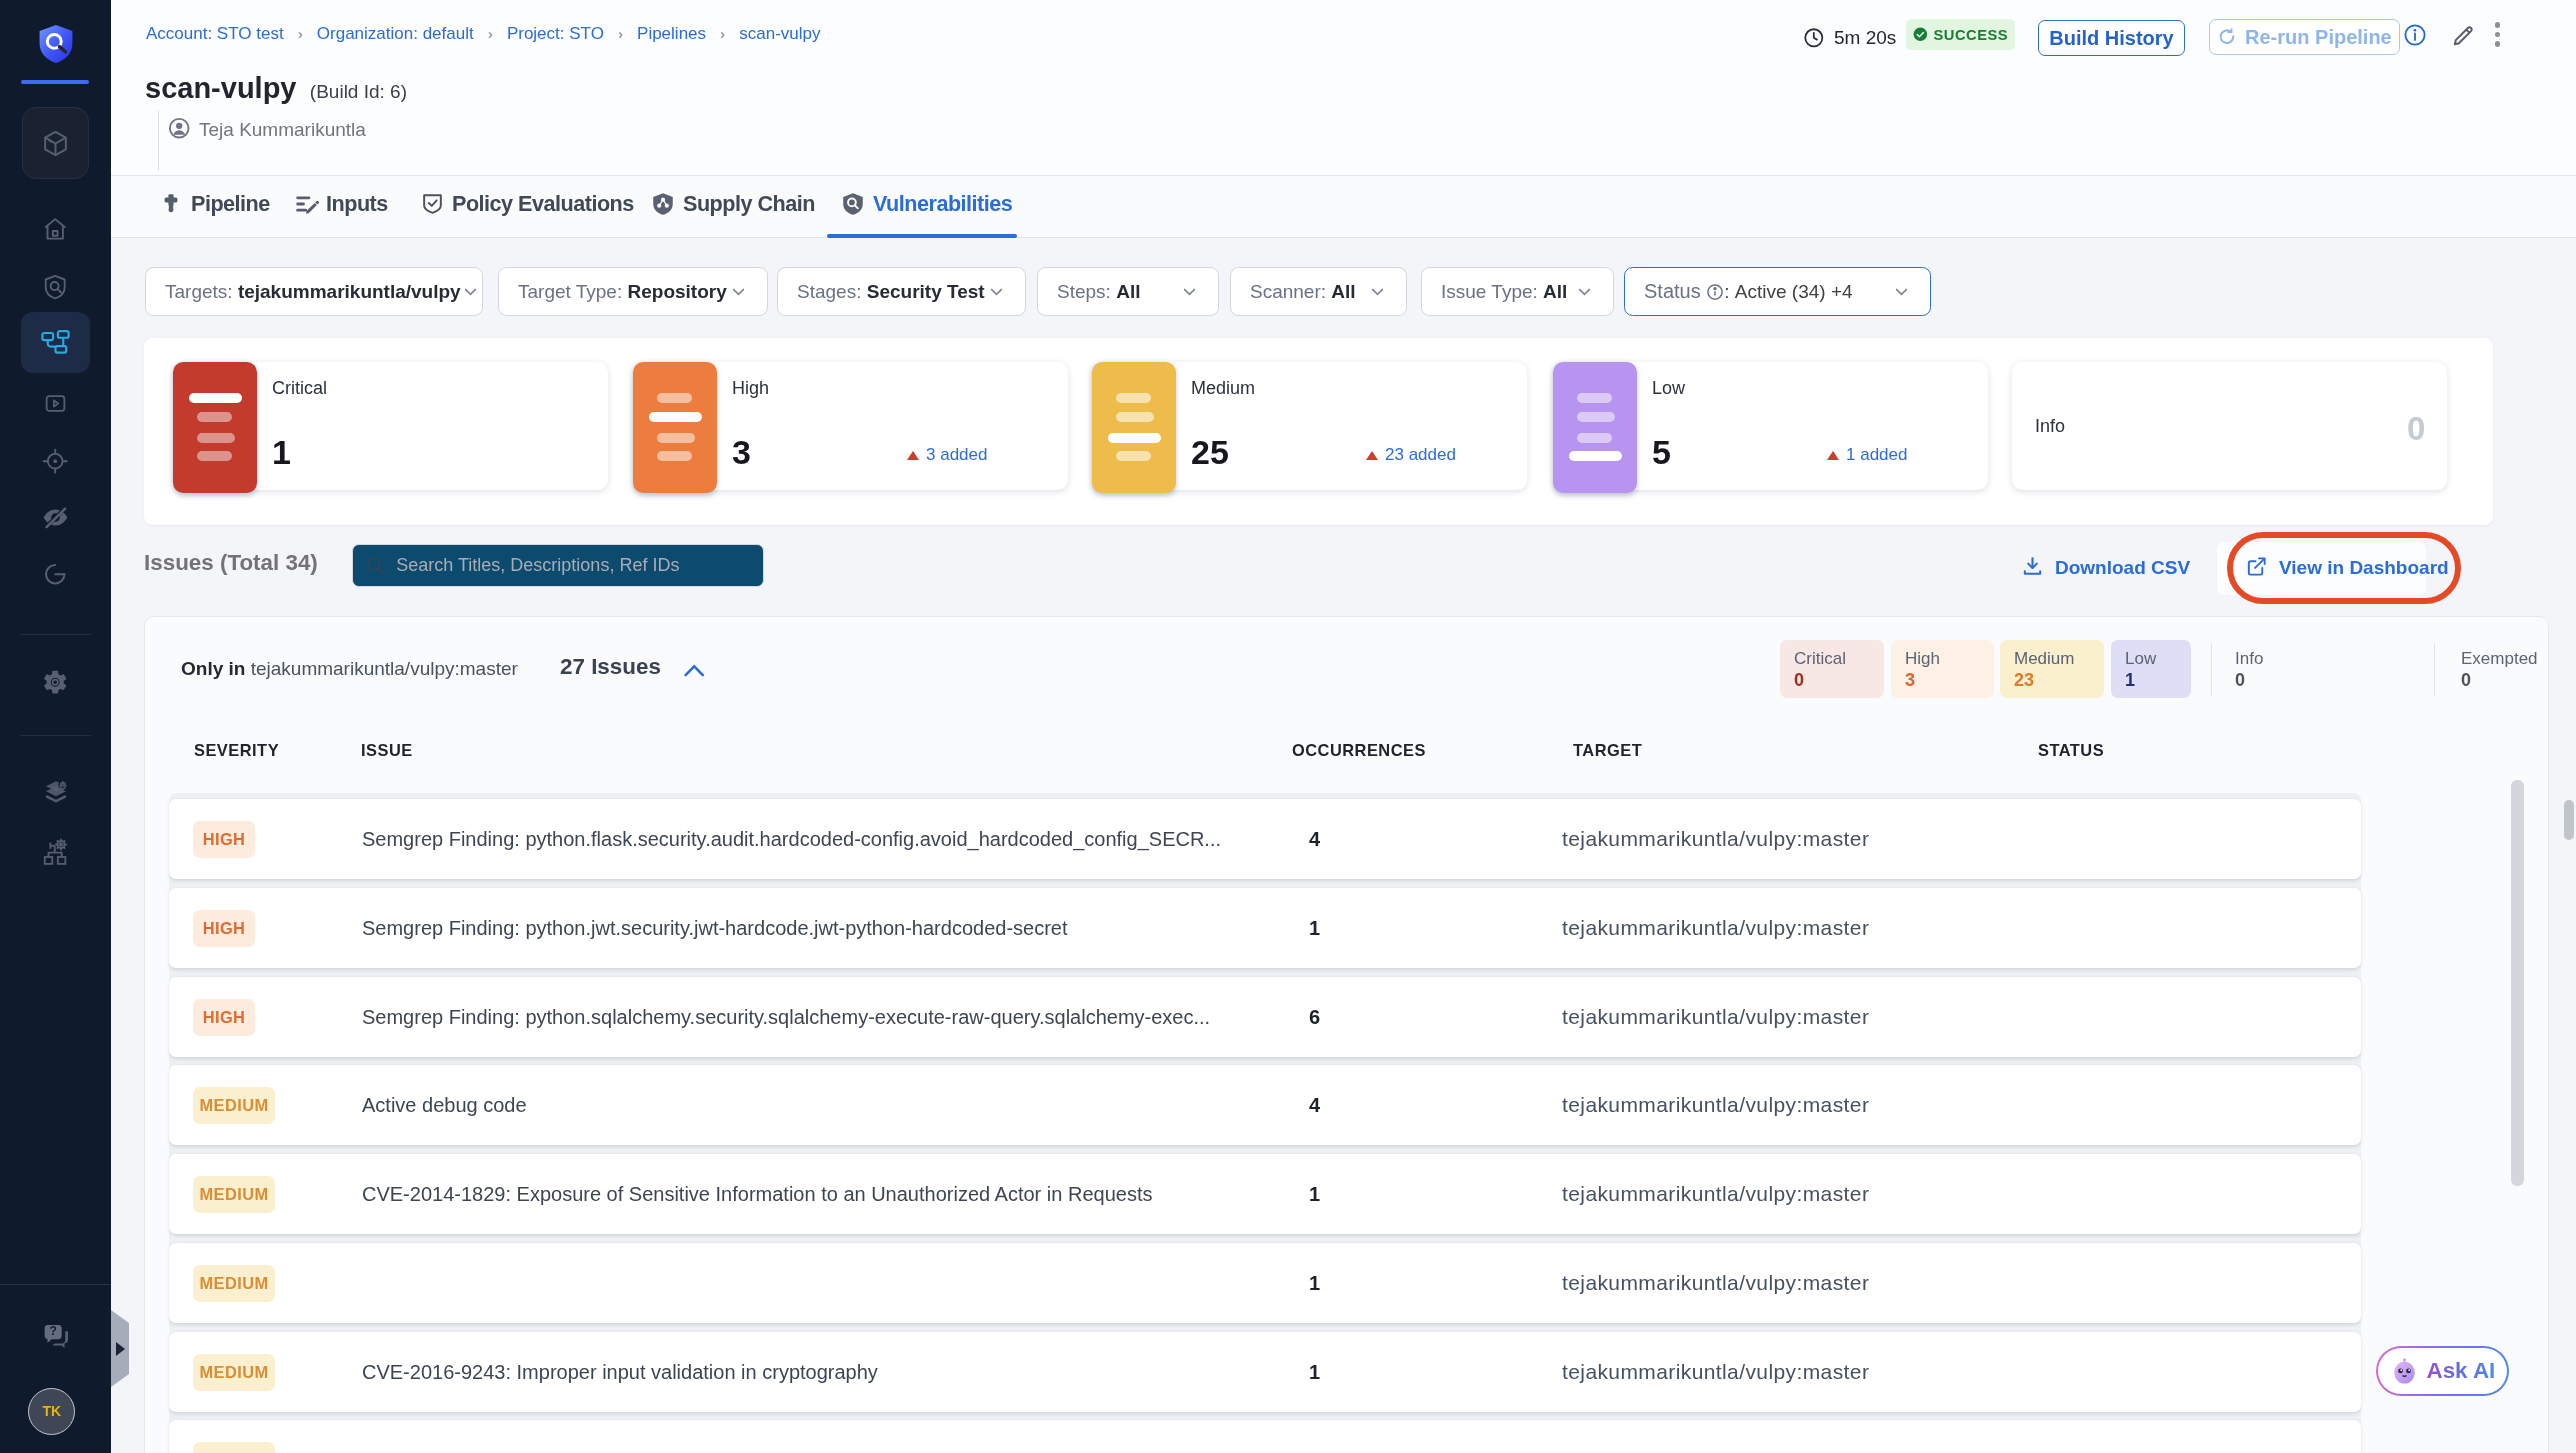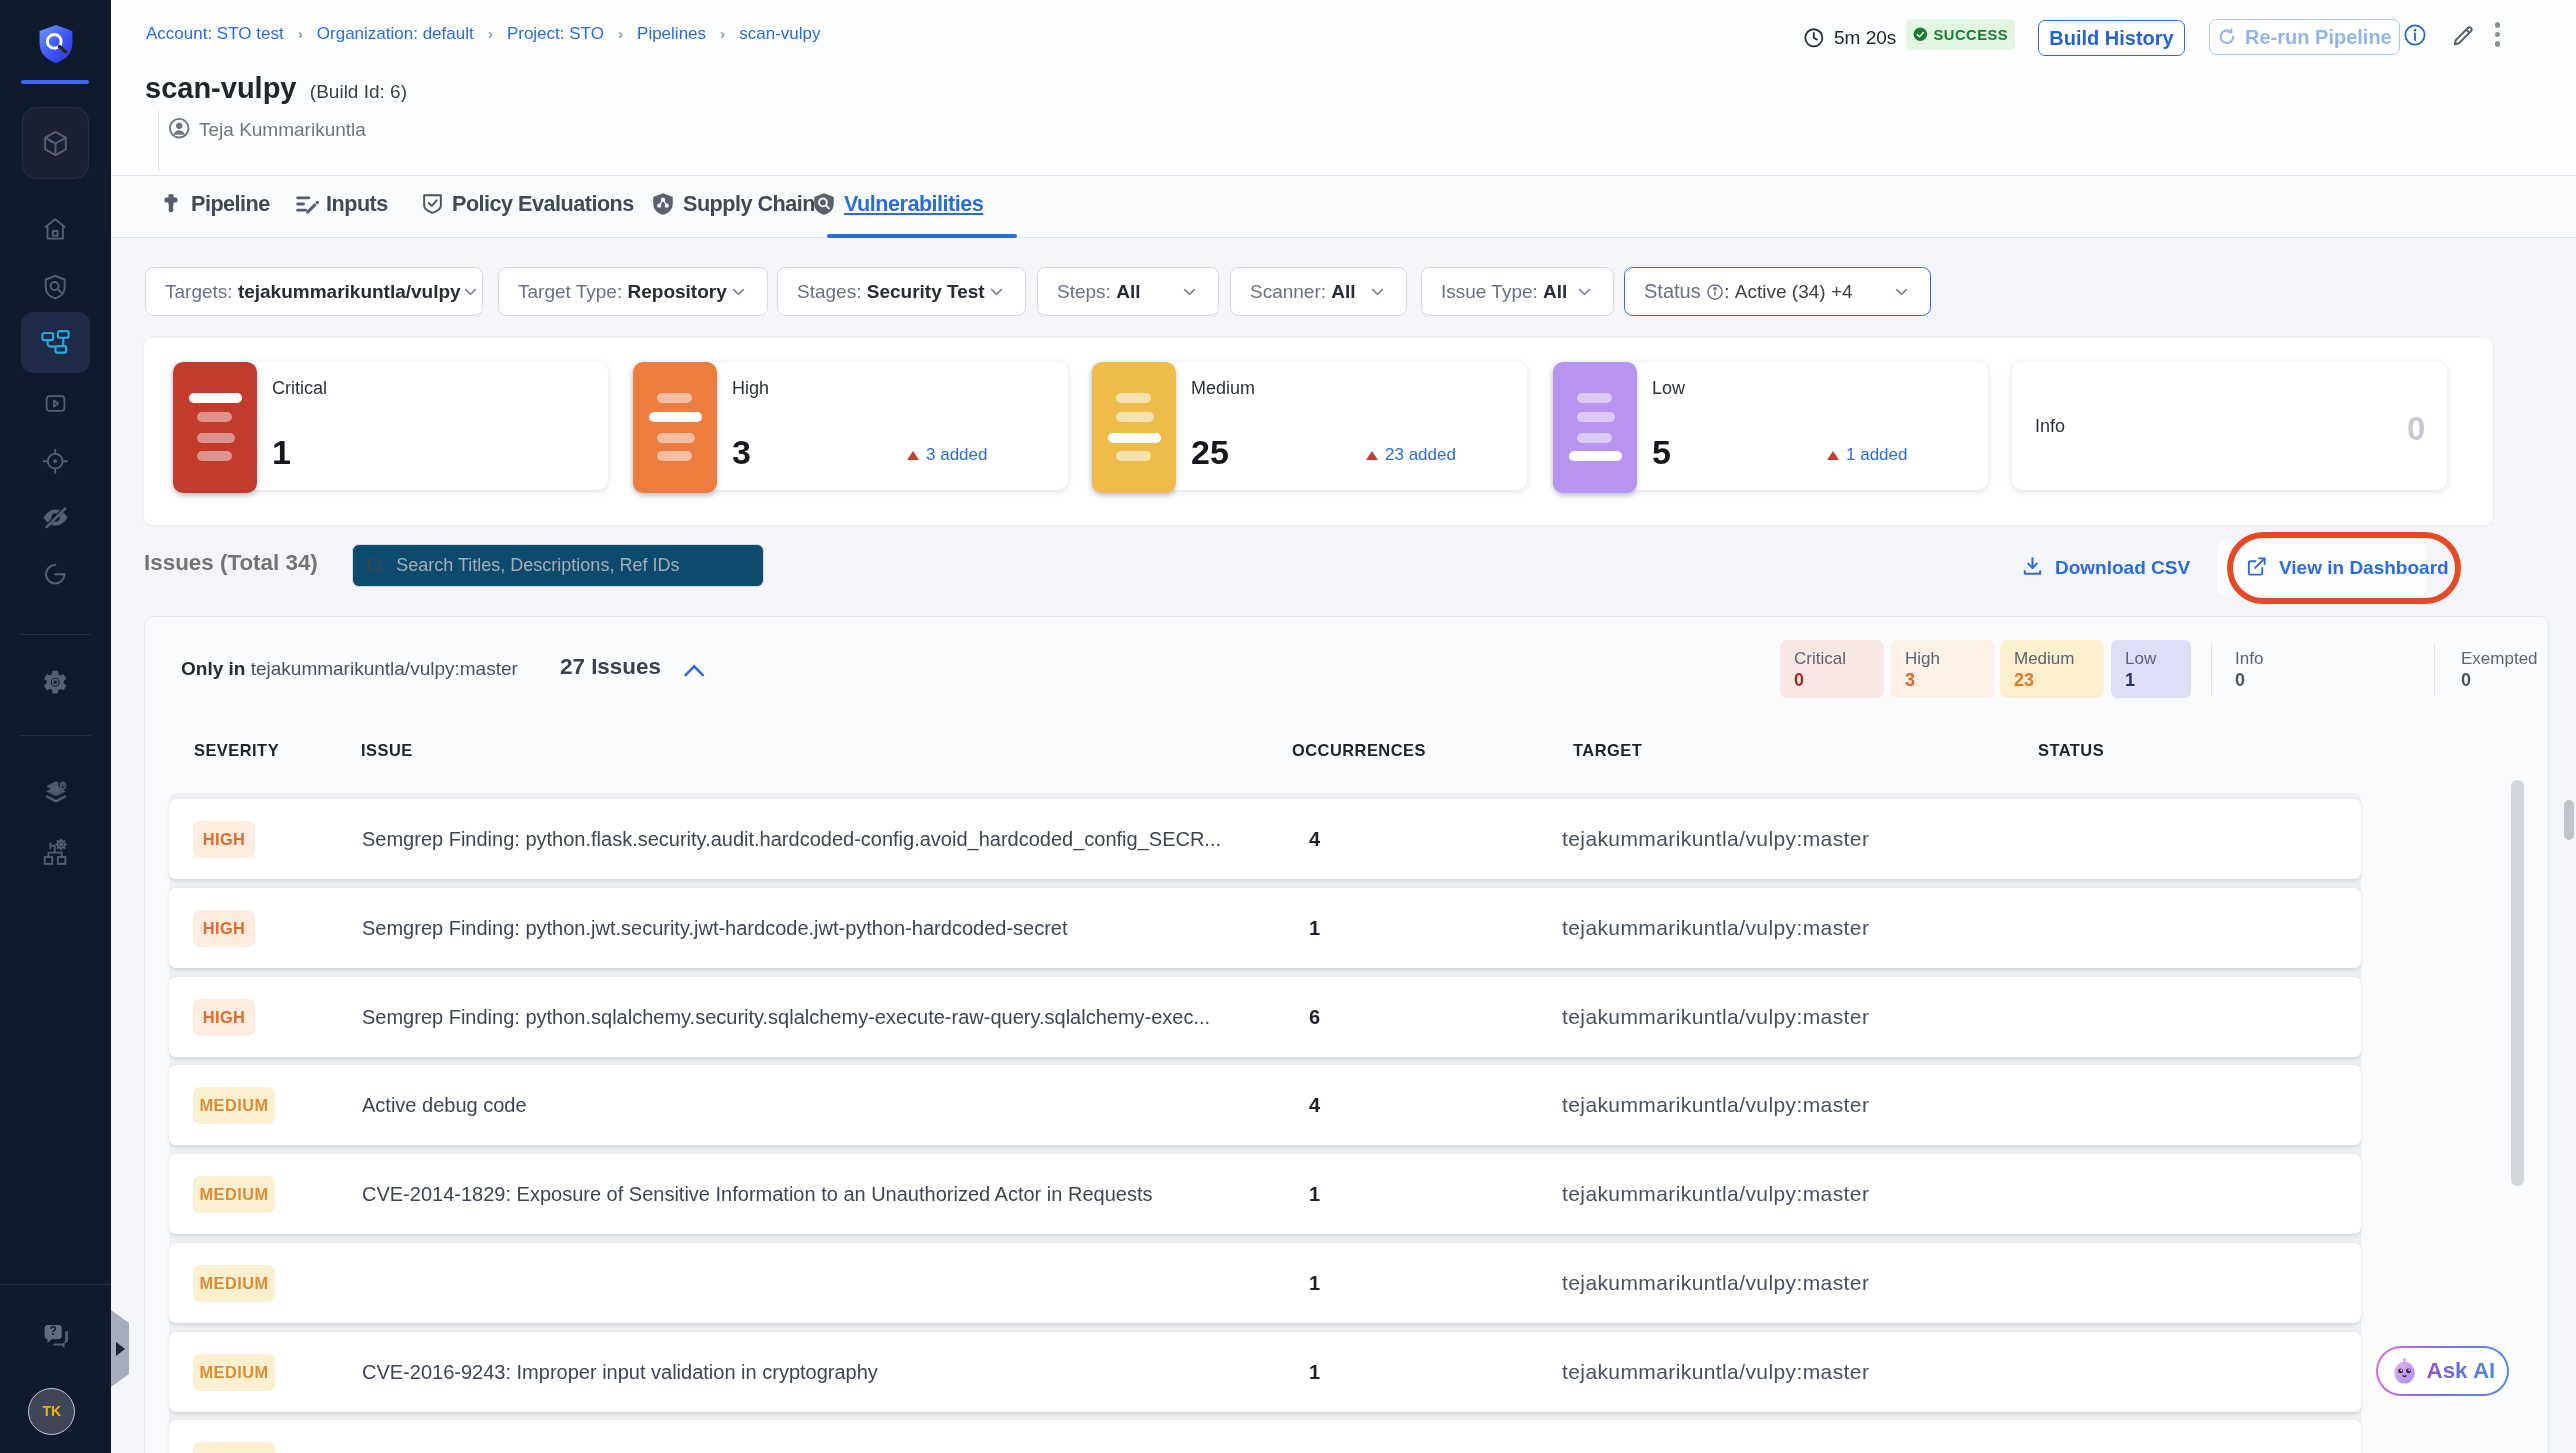--- a/index.html
+++ b/index.html
@@ -275,21 +275,21 @@
     <svg width="26" height="26" viewBox="0 0 24 24">
         <path d="M12 2 L21 5.5 V12 C21 17.5 17 20.5 12 22 C7 20.5 3 17.5 3 12 V5.5 Z" fill="#5b6170"></path>
         <circle cx="12" cy="8" r="1.9" fill="#fafbfc"></circle>
         <circle cx="8.5" cy="13.5" r="1.9" fill="#fafbfc"></circle>
         <circle cx="15.5" cy="13.5" r="1.9" fill="#fafbfc"></circle>
         <line x1="12" y1="8" x2="8.5" y2="13.5" stroke="#fafbfc" stroke-width="1.1"></line>
         <line x1="12" y1="8" x2="15.5" y2="13.5" stroke="#fafbfc" stroke-width="1.1"></line>
       </svg>
     <span>Supply Chain</span>
   </div>
-  <div class="tab" style="left:700px; color:#2b6cd9; font-weight:700;text-decoration:underline;">
+  <div class="tab" style="left:729px; color:#2b6cd9; font-weight:700;">
     <svg width="26" height="26" viewBox="0 0 24 24">
         <path d="M12 2 L21 5.5 V12 C21 17.5 17 20.5 12 22 C7 20.5 3 17.5 3 12 V5.5 Z" fill="#5b6170"></path>
         <circle cx="11" cy="10.5" r="3.6" fill="none" stroke="#fafbfc" stroke-width="1.8"></circle>
         <line x1="13.6" y1="13.1" x2="16.5" y2="16" stroke="#fafbfc" stroke-width="1.8" stroke-linecap="round"></line>
       </svg>
     <span>Vulnerabilities</span>
   </div>
   <div class="abs" style="left:716px; top:58px; width:190px; height:4.3px; border-radius:2.6px; background:#2b6cd9;"></div>
 </div>
 

